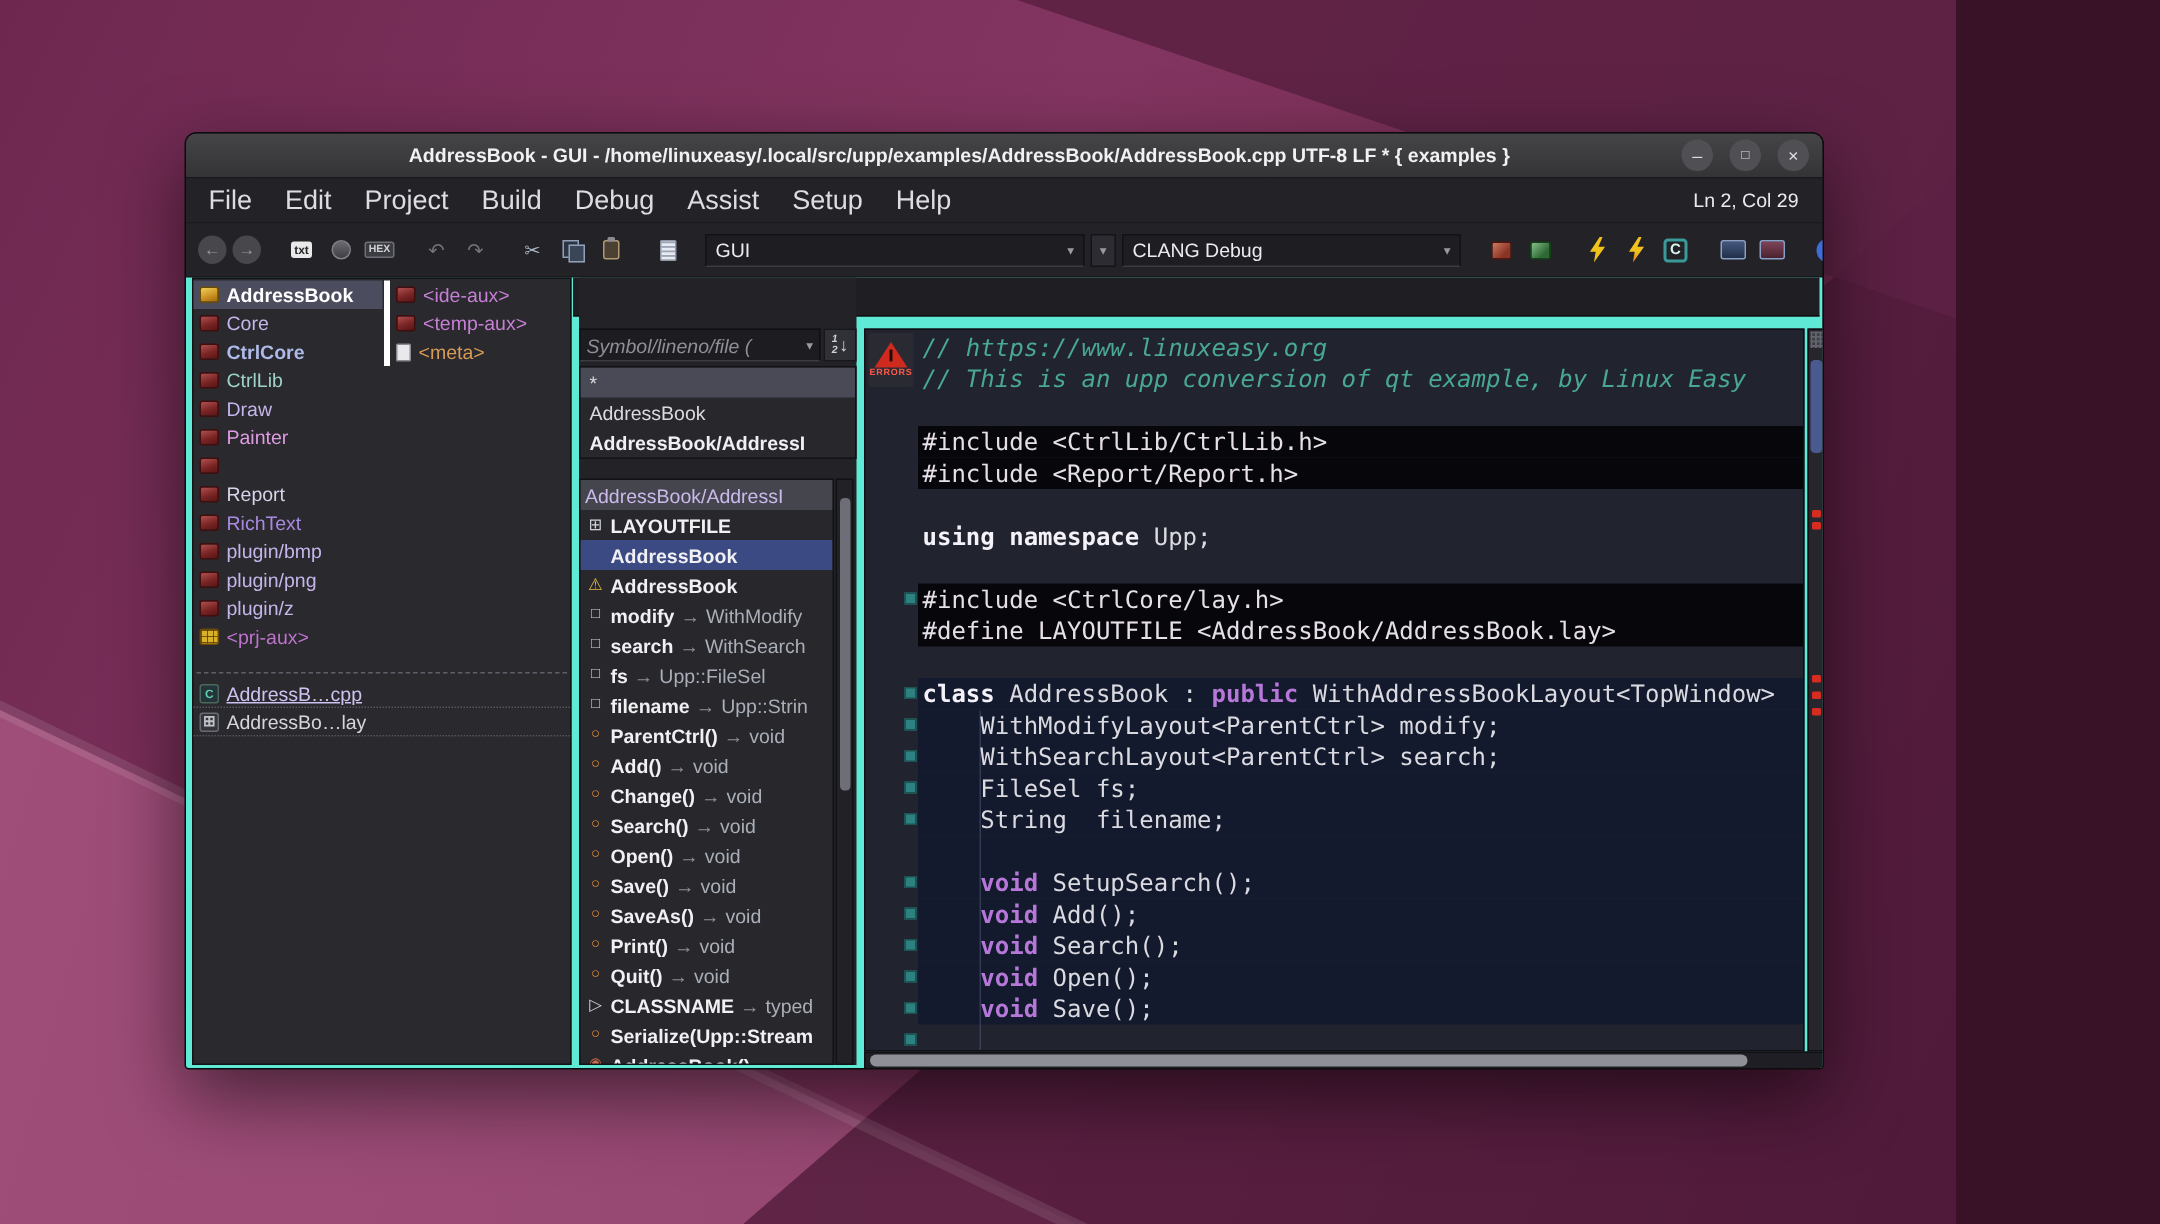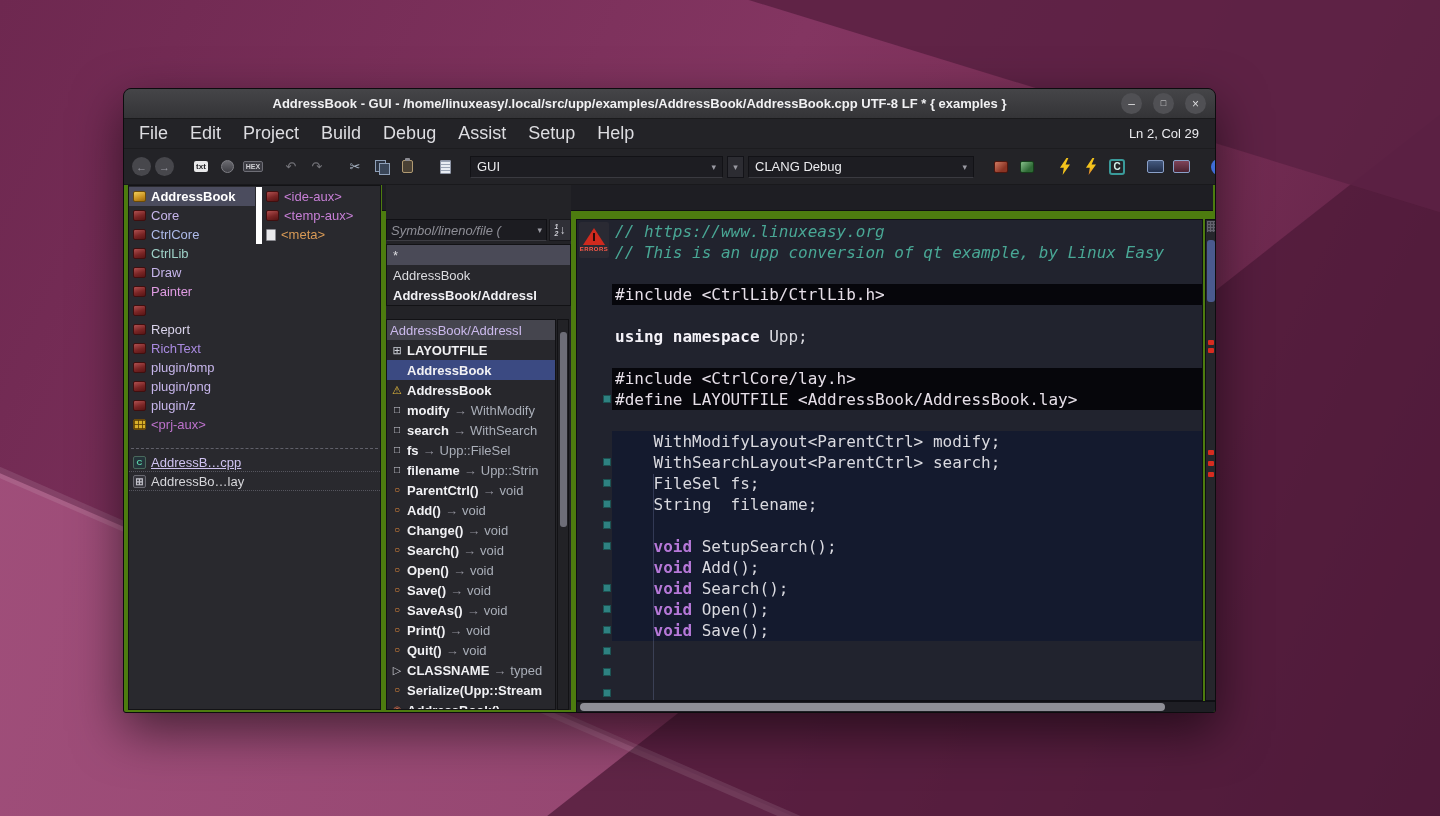--- a/index.html
+++ b/index.html
@@ -1,17 +1,17 @@
 <!DOCTYPE html>
 <html><head>
 <meta charset="utf-8">
 <style>
   *{box-sizing:border-box;margin:0;padding:0}
   html,body{width:1440px;height:816px;overflow:hidden;background:#3a1228;font-family:"Liberation Sans",sans-serif}
-  .screen{position:relative;width:1440px;height:816px;overflow:hidden;
+  .screen{position:relative;width:1304px;height:816px;overflow:hidden;
     background:linear-gradient(115deg,#6e2850 0%,#833561 45%,#7c3058 62%,#561e40 100%)}
   .bgshape{position:absolute;inset:0}
   .ds1{clip-path:polygon(0 58%,55% 100%,0 100%);background:linear-gradient(105deg,#a14f7b,#8a3f68)}
   .ds2{clip-path:polygon(100% 14%,100% 100%,38% 100%);background:#4e1a38;opacity:.75}
   .ds3{clip-path:polygon(52% 0,100% 0,100% 26%);background:#5c2144;opacity:.9}
   .ds4{clip-path:polygon(0 57.2%,55.6% 100%,54% 100%,0 58.6%);background:rgba(255,255,255,.10)}
 
   
   .window{position:absolute;left:123px;top:88px;width:1093px;height:625px;background:#232327;
     border:1px solid #0c0c0e;border-radius:8px 8px 3px 3px;box-shadow:0 18px 50px rgba(0,0,0,.55);overflow:hidden}
@@ -55,26 +55,26 @@
   .bolt{width:12px;height:17px;background:#f2c21c;clip-path:polygon(62% 0,8% 58%,40% 58%,30% 100%,92% 38%,55% 38%,78% 0)}
   .bolt2{background:linear-gradient(#f2c21c 55%,#e07830)}
   .cbadge{width:16px;height:16px;border:2px solid #3a9a9a;border-radius:3px;color:#d8f2ee;font-size:10px;font-weight:bold;
     display:flex;align-items:center;justify-content:center}
   .monitor{width:17px;height:13px;border:1px solid #8aa0c8;border-radius:2px;background:linear-gradient(#44597f,#222f4a)}
   .monitor.m2{background:linear-gradient(#7f4459,#4a2230)}
   .helpc{width:16px;height:16px;border-radius:50%;background:#3f6cd8;color:#fff;font-weight:bold;font-size:11px;
     display:flex;align-items:center;justify-content:center}
 
   
-  .ide-body{position:absolute;left:0;top:96px;right:0;bottom:0;background:#4d7c0f}
+  .ide-body{position:absolute;left:0;top:96px;right:0;bottom:0;background:#5eead4}
 
   
   .left-panel{position:absolute;left:4px;top:0;width:253px;bottom:2px;background:#29292e;border:1px solid #131316}
   .pkg-main{position:absolute;left:0;top:1px;width:126px}
-  .pkg-aux{position:absolute;left:127px;top:1px;right:16px;border-left:6px solid #ffffff}
+  .pkg-aux{position:absolute;left:127px;top:1px;right:16px;border-left:4px solid #ffffff}
   .prow{height:19px;display:flex;align-items:center;gap:5px;padding:0 4px;font-size:13px;white-space:nowrap;overflow:hidden}
   .prow.sel{background:#4b4c5e}
   .pkg-icon{width:13px;height:11px;border-radius:2px;flex:none}
   .pkg-icon.maroon{background:linear-gradient(160deg,#b05050,#7a2525 55%,#571515);border:1px solid #3f0f0f}
   .pkg-icon.gold{background:linear-gradient(160deg,#f2cf5a,#c89020 60%,#9a6a10);border:1px solid #6a4a08}
   .pkg-icon.grid{background:#d8b02a;border:1px solid #6a4a08;
     background-image:linear-gradient(rgba(90,60,5,.8) 1px,transparent 1px),linear-gradient(90deg,rgba(90,60,5,.8) 1px,transparent 1px);
     background-size:4px 4px}
   .pkg-icon.doc{width:10px;height:12px;background:#e9e9ec;border:1px solid #8a8a90;border-radius:1px}
   .files-sep{position:absolute;left:2px;right:2px;top:262px;border-top:1px dashed #60606a}
@@ -283,21 +283,21 @@
             <div class="prow sel">
               <span class="pkg-icon gold"></span>
               <span class="ptext" style="color: rgb(255, 255, 255); font-weight: bold;">AddressBook</span>
             </div>
             <div class="prow">
               <span class="pkg-icon maroon"></span>
               <span class="ptext" style="color: rgb(198, 181, 234);">Core</span>
             </div>
             <div class="prow">
               <span class="pkg-icon maroon"></span>
-              <span class="ptext" style="color: rgb(174, 187, 234);">CtrlCore</span>
+              <span class="ptext" style="color: rgb(174, 187, 234); font-weight: bold;">CtrlCore</span>
             </div>
             <div class="prow">
               <span class="pkg-icon maroon"></span>
               <span class="ptext" style="color: rgb(159, 210, 200);">CtrlLib</span>
             </div>
             <div class="prow">
               <span class="pkg-icon maroon"></span>
               <span class="ptext" style="color: rgb(198, 181, 234);">Draw</span>
             </div>
             <div class="prow">
@@ -515,26 +515,28 @@
             <div class="gmark" style="top: 406px;"></div>
             <div class="gmark" style="top: 427px;"></div>
             <div class="gmark" style="top: 448px;"></div>
             <div class="gmark" style="top: 469px;"></div>
           </div>
         <div class="code-lines" id="code-lines">
             <div class="cl"><span class="tk-c">// https://www.linuxeasy.org</span></div>
             <div class="cl"><span class="tk-c">// This is an upp conversion of qt example, by Linux Easy</span></div>
             <div class="cl"></div>
             <div class="cl band-pp"><span class="tk-p">#include &lt;CtrlLib/CtrlLib.h&gt;</span></div>
+            <div class="cl band-pp"><span class="tk-p">#include &lt;Report/Report.h&gt;</span></div>
             <div class="cl"></div>
             <div class="cl"><span class="tk-k">using</span><span class="tk-t"> </span><span class="tk-k">namespace</span><span class="tk-t"> Upp;</span></div>
             <div class="cl"></div>
             <div class="cl band-pp"><span class="tk-p">#include &lt;CtrlCore/lay.h&gt;</span></div>
             <div class="cl band-pp"><span class="tk-p">#define LAYOUTFILE &lt;AddressBook/AddressBook.lay&gt;</span></div>
             <div class="cl"></div>
+            <div class="cl band-scope"><span class="tk-k">class</span><span class="tk-t"> AddressBook : </span><span class="tk-kv">public</span><span class="tk-t"> WithAddressBookLayout&lt;TopWindow&gt;</span></div>
             <div class="cl band-scope"><span class="tk-t">    WithModifyLayout&lt;ParentCtrl&gt; modify;</span></div>
             <div class="cl band-scope"><span class="tk-t">    WithSearchLayout&lt;ParentCtrl&gt; search;</span></div>
             <div class="cl band-scope"><span class="tk-t">    FileSel fs;</span></div>
             <div class="cl band-scope"><span class="tk-t">    String  filename;</span></div>
             <div class="cl band-scope"></div>
             <div class="cl band-scope"><span class="tk-t">    </span><span class="tk-kv">void</span><span class="tk-t"> SetupSearch();</span></div>
             <div class="cl band-scope"><span class="tk-t">    </span><span class="tk-kv">void</span><span class="tk-t"> Add();</span></div>
             <div class="cl band-scope"><span class="tk-t">    </span><span class="tk-kv">void</span><span class="tk-t"> Search();</span></div>
             <div class="cl band-scope"><span class="tk-t">    </span><span class="tk-kv">void</span><span class="tk-t"> Open();</span></div>
             <div class="cl band-scope"><span class="tk-t">    </span><span class="tk-kv">void</span><span class="tk-t"> Save();</span></div>

